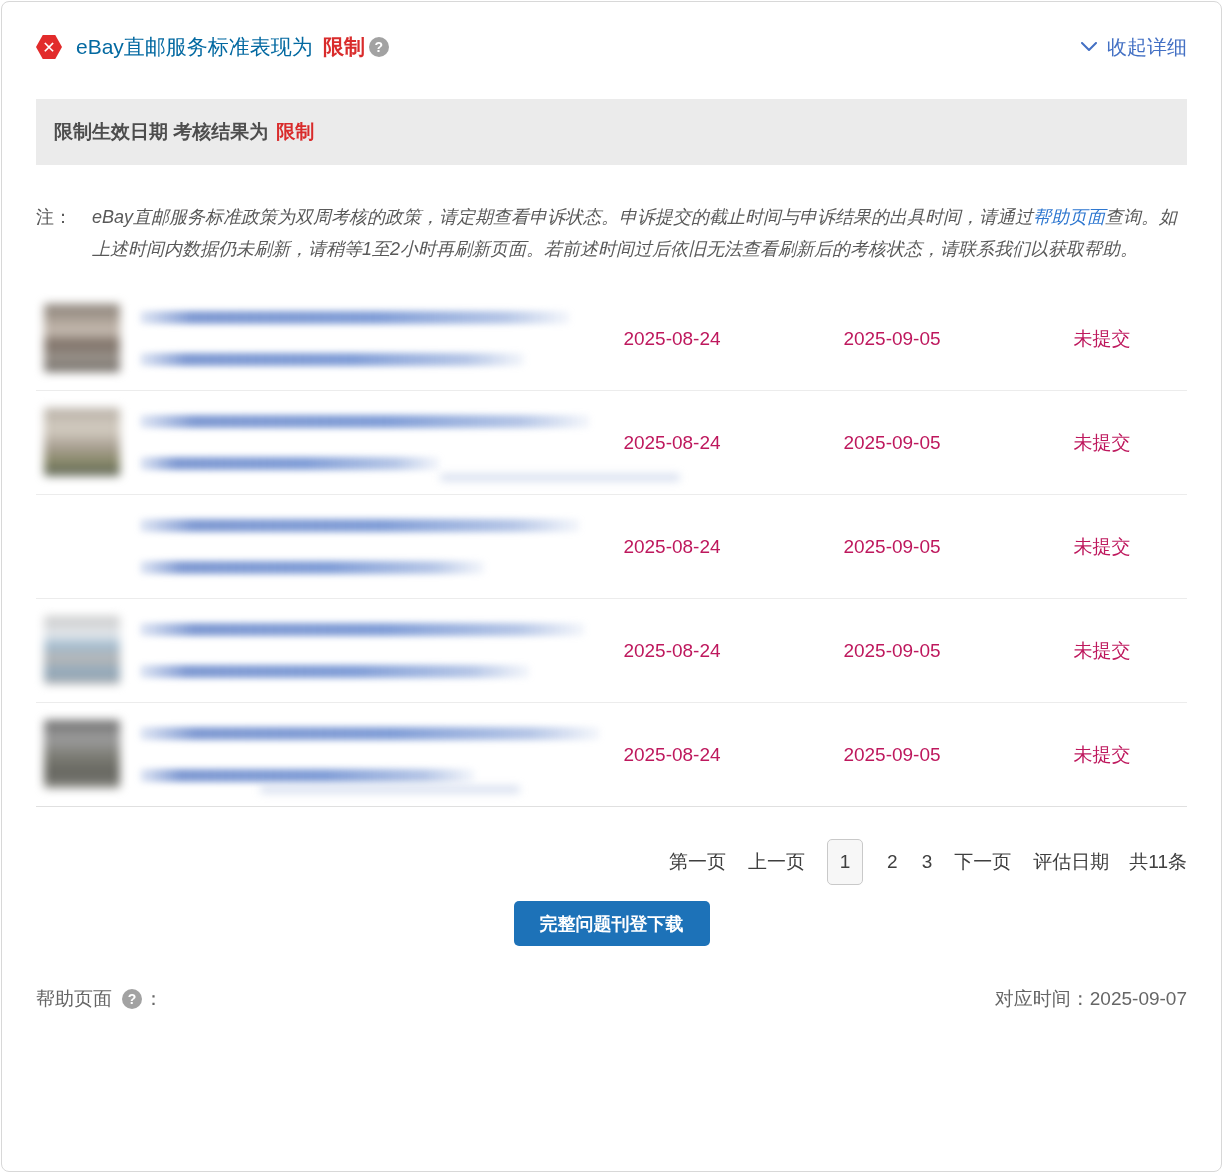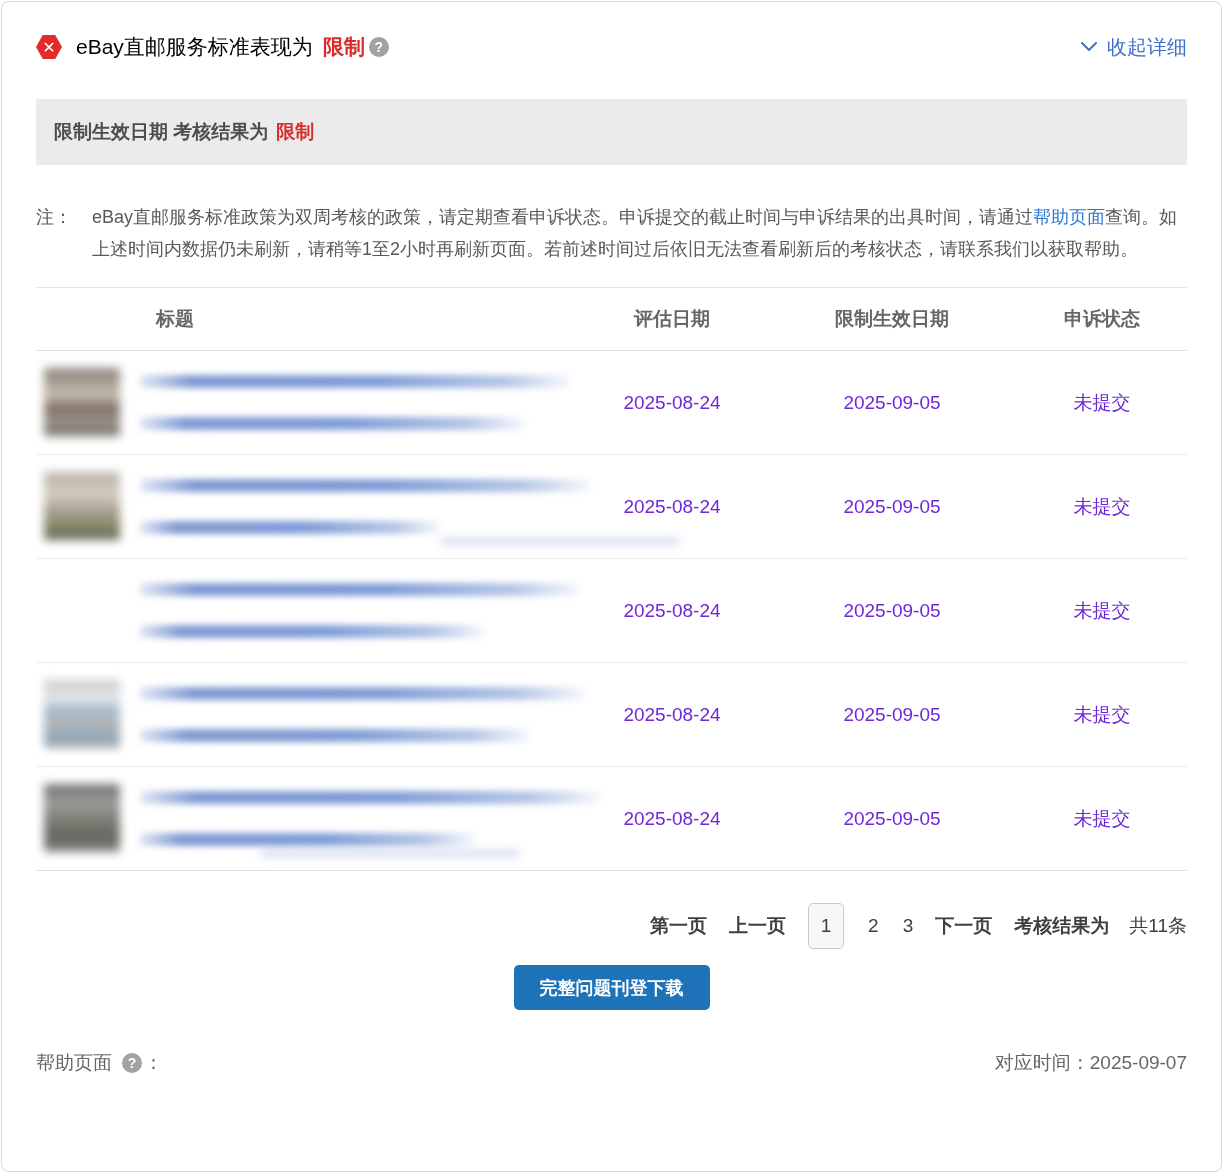--- a/index.html
+++ b/index.html
@@ -14,21 +14,21 @@
 
   
   .hdr { display: flex; align-items: center; margin-top: 28px; height: 34px; }
   .err-icon {
     width: 26px; height: 24px; background: #e22b2b;
     clip-path: polygon(26% 0, 74% 0, 100% 50%, 74% 100%, 26% 100%, 0 50%);
     color: #fff; font-weight: bold; font-size: 16px;
     display: flex; align-items: center; justify-content: center;
     flex: 0 0 auto;
   }
-  .hdr-title { color: #000000; font-size: 21px; margin-left: 14px; }
+  .hdr-title { color: #0369a1; font-size: 21px; margin-left: 14px; }
   .hdr-status { color: #d92b2b; font-size: 21px; font-weight: bold; margin-left: 10px; }
   .q-icon {
     width: 20px; height: 20px; border-radius: 50%; background: #a2a2a2;
     color: #fff; font-size: 14px; font-weight: bold;
     display: inline-flex; align-items: center; justify-content: center;
     margin-left: 4px; flex: 0 0 auto;
   }
   .hdr-right { margin-left: auto; display: flex; align-items: center; color: #4370c4; font-size: 20px; cursor: pointer; }
   .chev { width: 16px; height: 10px; margin-right: 10px; }
 
@@ -36,36 +36,36 @@
   .banner {
     margin-top: 35px; height: 66px; background: #ebebeb;
     display: flex; align-items: center; padding: 0 18px;
     font-size: 19px; font-weight: bold; color: #4d4d4d;
   }
   .banner .red { color: #d92b2b; margin-left: 8px; }
 
   
   .note { display: flex; margin-top: 36px; font-size: 18px; color: #595959; line-height: 32px; }
   .note-label { flex: 0 0 56px; }
-  .note-body { flex: 1; }
+  .note-body { flex: 1; font-style: italic; }
   .note-link { color: #2e77d0; cursor: pointer; }
 
   
   .tbl { margin-top: 22px; }
   .trow {
     display: grid; grid-template-columns: 1fr 190px 250px 170px;
     align-items: center;
   }
   .thead {
     height: 64px; border-top: 1px solid #e4e4e4; border-bottom: 1px solid #e0e0e0;
     font-size: 19px; font-weight: bold; color: #666;
   }
   .thead .c-title { padding-left: 120px; }
   .c-mid { text-align: center; }
-  .tbody-row { height: 104px; border-bottom: 1px solid #ececec; font-size: 19px; color: #6d28d9; }
+  .tbody-row { height: 104px; border-bottom: 1px solid #ececec; font-size: 19px; color: #be185d; }
   .tbody-row:last-child { border-bottom: 1px solid #e0e0e0; }
 
   
   .title-cell { position: relative; height: 100%; }
   .thumb {
     position: absolute; left: 8px; top: 17px; width: 76px; height: 68px;
     filter: blur(5px); border-radius: 2px;
   }
   .lines { position: absolute; left: 104px; top: 24px; right: 0; }
   .bl {
@@ -87,21 +87,21 @@
   .r4 .bl:nth-child(1){ width:445px; } .r4 .bl:nth-child(2){ width:390px; }
   .r5 .bl:nth-child(1){ width:460px; } .r5 .bl:nth-child(2){ width:335px; }
   .r2 .smudge { width: 240px; margin-left: 300px; }
   .r5 .smudge { width: 260px; margin-left: 120px; }
 
   
   .pager {
     margin-top: 32px; display: flex; justify-content: flex-end; align-items: center;
     font-size: 19px; color: #3f3f3f;
   }
-  .pg-item { margin-left: 22px; cursor: pointer; font-weight: bold; }
+  .pg-item { margin-left: 22px; cursor: pointer; }
   .pg-num { margin-left: 24px; cursor: pointer; }
   .pg-current {
     margin-left: 22px; width: 36px; height: 46px;
     border: 1px solid #c9c9c9; border-radius: 5px; background: #f7f7f7;
     display: flex; align-items: center; justify-content: center; cursor: pointer;
   }
   .pg-total { margin-left: 20px; cursor: default; }
 
   
   .foot-note { margin-top: 40px; font-size: 19px; color: #4a4a4a; }
@@ -142,26 +142,20 @@
     <span>限制生效日期 考核结果为</span>
     <span class="red">限制</span>
   </div>
 
   <div class="note">
     <div class="note-label">注：</div>
     <div class="note-body"><span>eBay直邮服务标准政策为双周考核的政策，请定期查看申诉状态。申诉提交的截止时间与申诉结果的出具时间，请通过</span><span class="note-link">帮助页面</span><span>查询。如上述时间内数据仍未刷新，请稍等1至2小时再刷新页面。若前述时间过后依旧无法查看刷新后的考核状态，请联系我们以获取帮助。</span></div>
   </div>
 
   <div class="tbl">
-    <div class="trow thead">
-      <div class="c-title">标题</div>
-      <div class="c-mid">评估日期</div>
-      <div class="c-mid">限制生效日期</div>
-      <div class="c-mid">申诉状态</div>
-    </div>
 
     <div class="trow tbody-row r1">
       <div class="title-cell">
         <div class="thumb"></div>
         <div class="lines">
             <div class="bl"></div>
             <div class="bl"></div>
           </div>
       </div>
       <div class="c-mid">2025-08-24</div>
@@ -224,21 +218,21 @@
     </div>
   </div>
 
   <div class="pager">
     <span class="pg-item">第一页</span>
     <span class="pg-item">上一页</span>
     <span class="pg-current">1</span>
     <span class="pg-num">2</span>
     <span class="pg-num">3</span>
     <span class="pg-item">下一页</span>
-    <span class="pg-item">考核结果为</span>
+    <span class="pg-item">评估日期</span>
     <span class="pg-total">共11条</span>
   </div>
 
   <div class="btn-wrap">
     <button class="dl-btn">完整问题刊登下载</button>
   </div>
 
   <div class="bottom-bar">
     <div class="bottom-left">
       <span>帮助页面</span>

